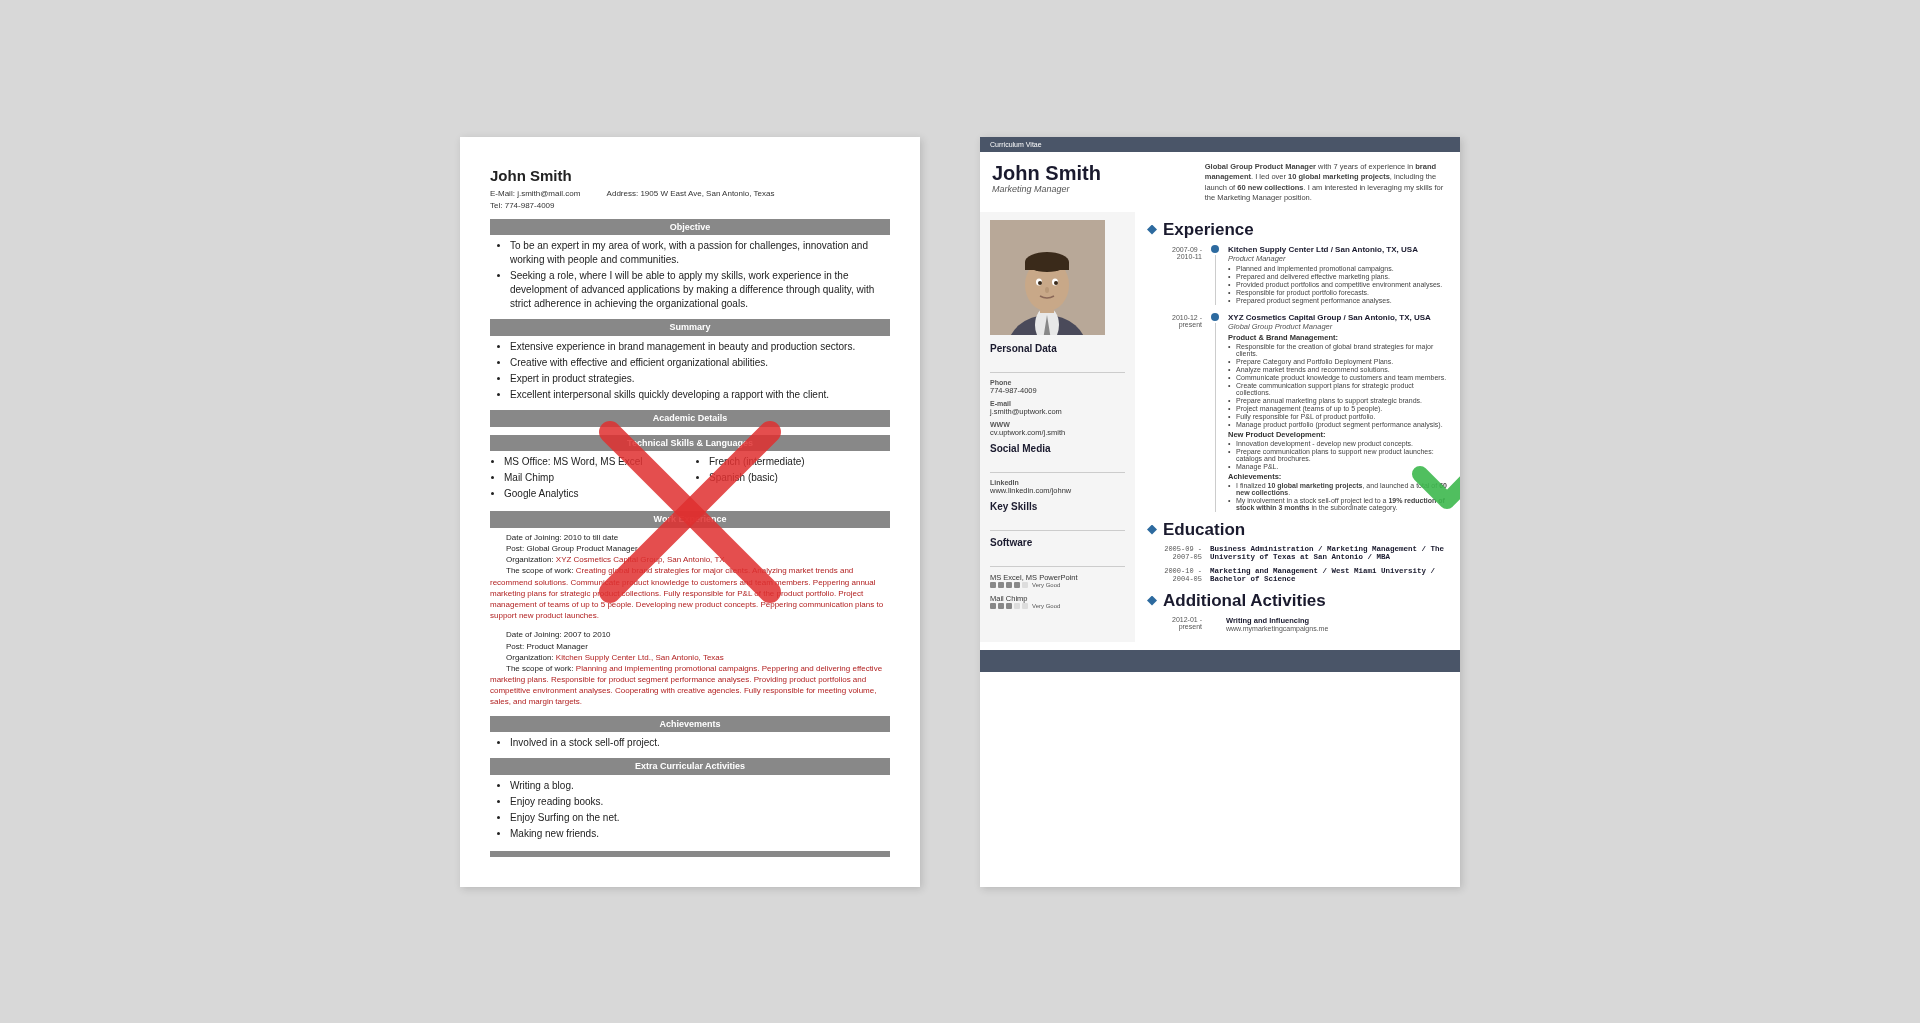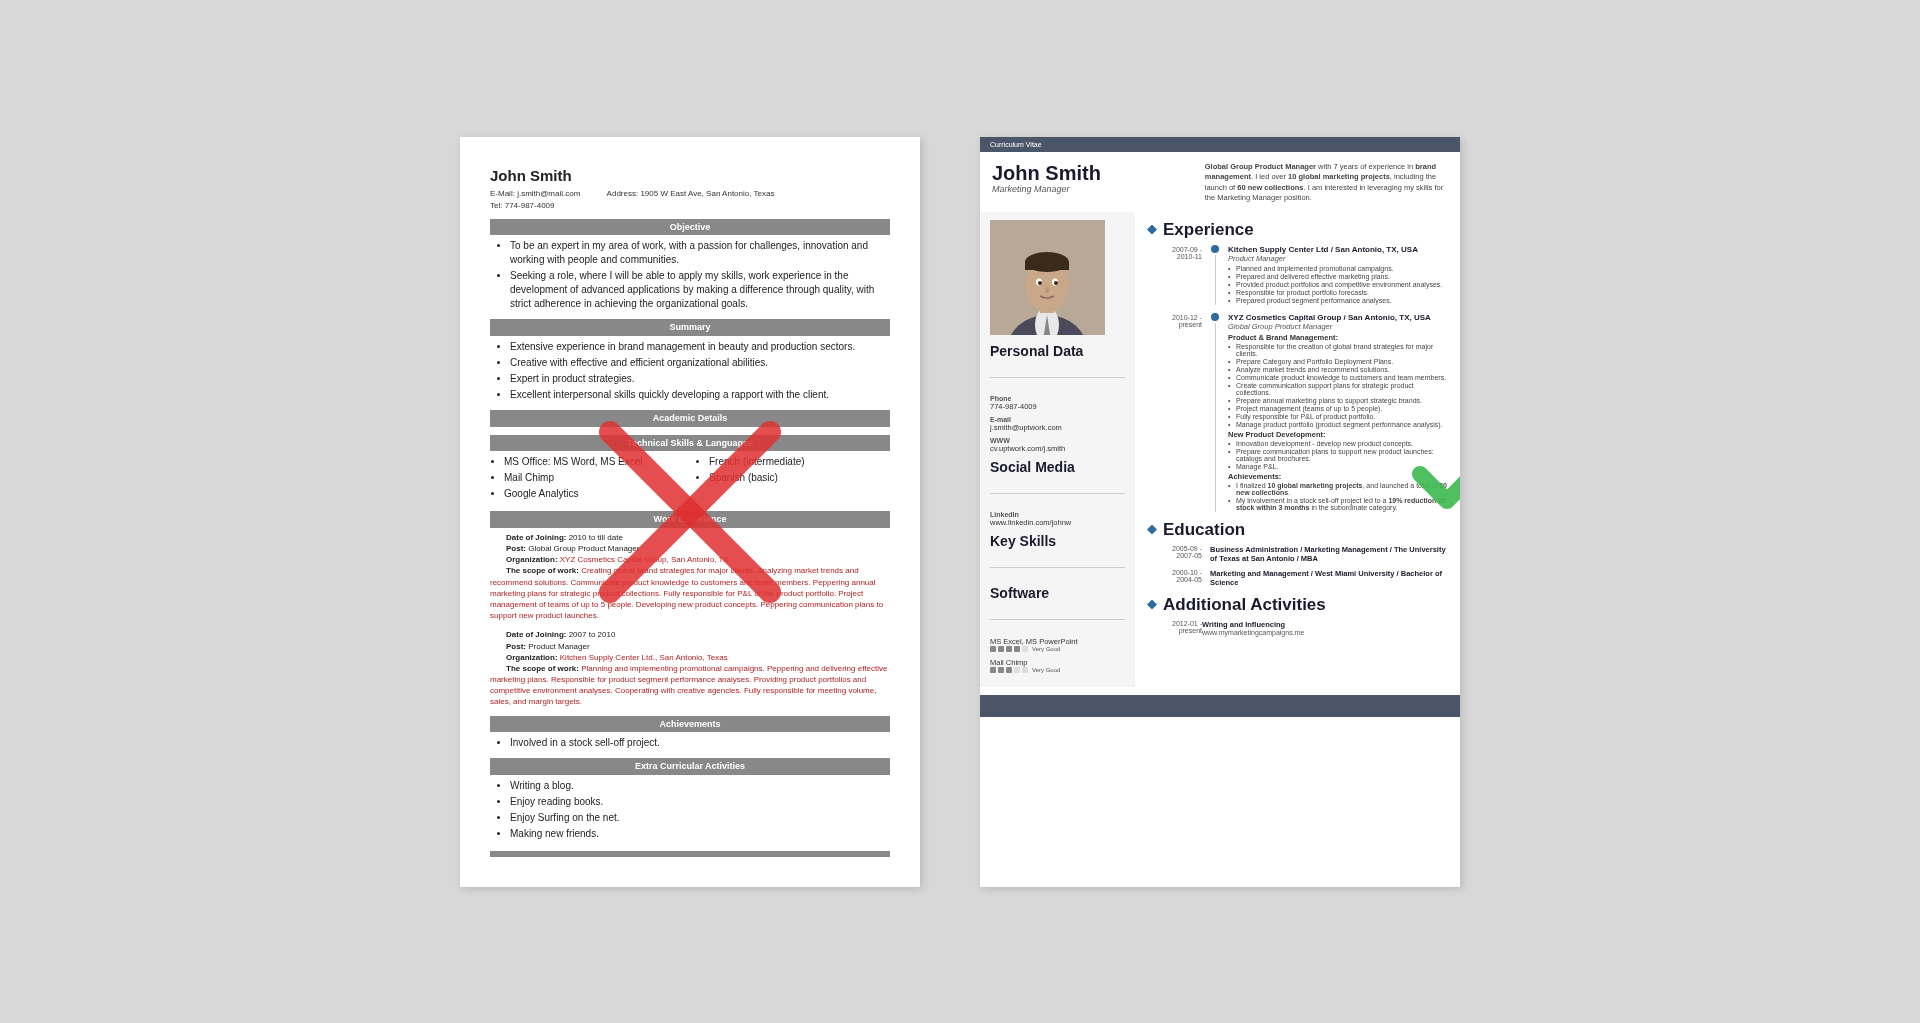--- a/index.html
+++ b/index.html
@@ -76,21 +76,21 @@
     }
     .skills-col ul {
       list-style: disc;
       padding-left: 14px;
     }
 
     .work-entry {
       margin-bottom: 8px;
       font-size: 8px;
     }
-    .work-entry .label { font-weight: bold; padding-left: 16px; }
+    .work-entry .label { font-weight: normal; padding-left: 16px; }
     .work-entry .org-name { color: #b22222; }
     .work-entry .scope { color: #b22222; }
 
     .achievements-section ul {
       list-style: disc;
       padding-left: 20px;
       font-size: 8px;
     }
     .extra-section ul {
       list-style: disc;
@@ -166,25 +166,25 @@
     .cv-photo {
       width: 115px;
       height: 115px;
       background: linear-gradient(135deg, #c0b090 0%, #8a7060 40%, #5a4a3a 100%);
       margin-bottom: 8px;
       position: relative;
       overflow: hidden;
     }
 
     .sidebar-section-title {
-      font-size: 14px;
+      font-size: 10px;
       font-weight: bold;
       color: #1a1a2e;
       border-bottom: 1px solid #ccc;
-      margin-bottom: 17px;
+      margin-bottom: 6px;
       padding-bottom: 18px;
     }
 
     .personal-item {
       margin-bottom: 5px;
     }
     .personal-item .item-label {
       font-weight: bold;
       font-size: 7px;
       color: #555;
@@ -321,39 +321,40 @@
     .exp-bullets li::before {
       content: '•';
       position: absolute;
       left: 0;
     }
 
     .edu-entry {
       display: flex;
       gap: 8px;
       margin-bottom: 6px;
+      font-family: Liberation Mono, monospace;
     }
     .edu-dates {
       font-size: 7px;
       color: #555;
       min-width: 55px;
       text-align: right;
     }
     .edu-content {
       flex: 1;
     }
     .edu-degree {
       font-size: 7.5px;
       font-weight: bold;
       color: #1a1a2e;
     }
 
     .activity-entry {
       display: flex;
-      gap: 0;
+      gap: 24px;
       margin-bottom: 2px;
     }
     .act-dates {
       font-size: 7px;
       color: #555;
       min-width: 55px;
       text-align: right;
     }
     .act-content {
       flex: 1;

